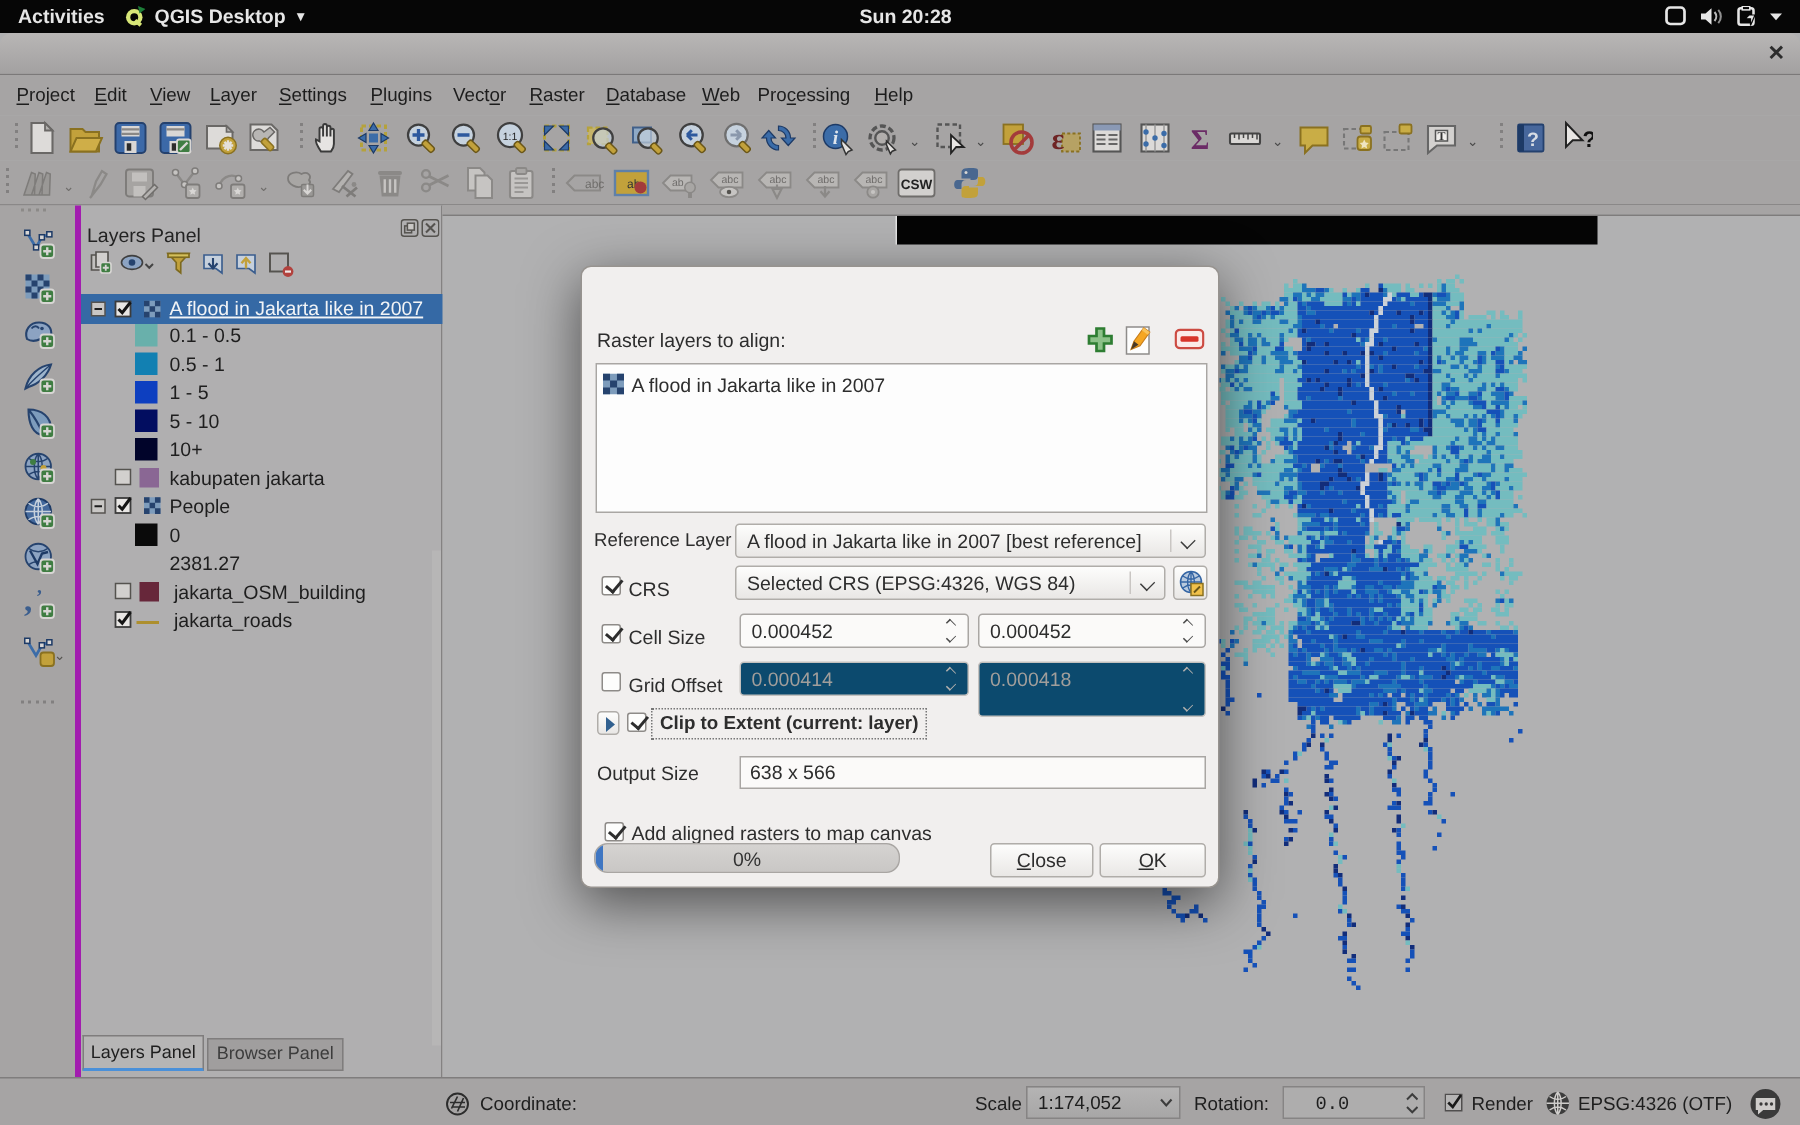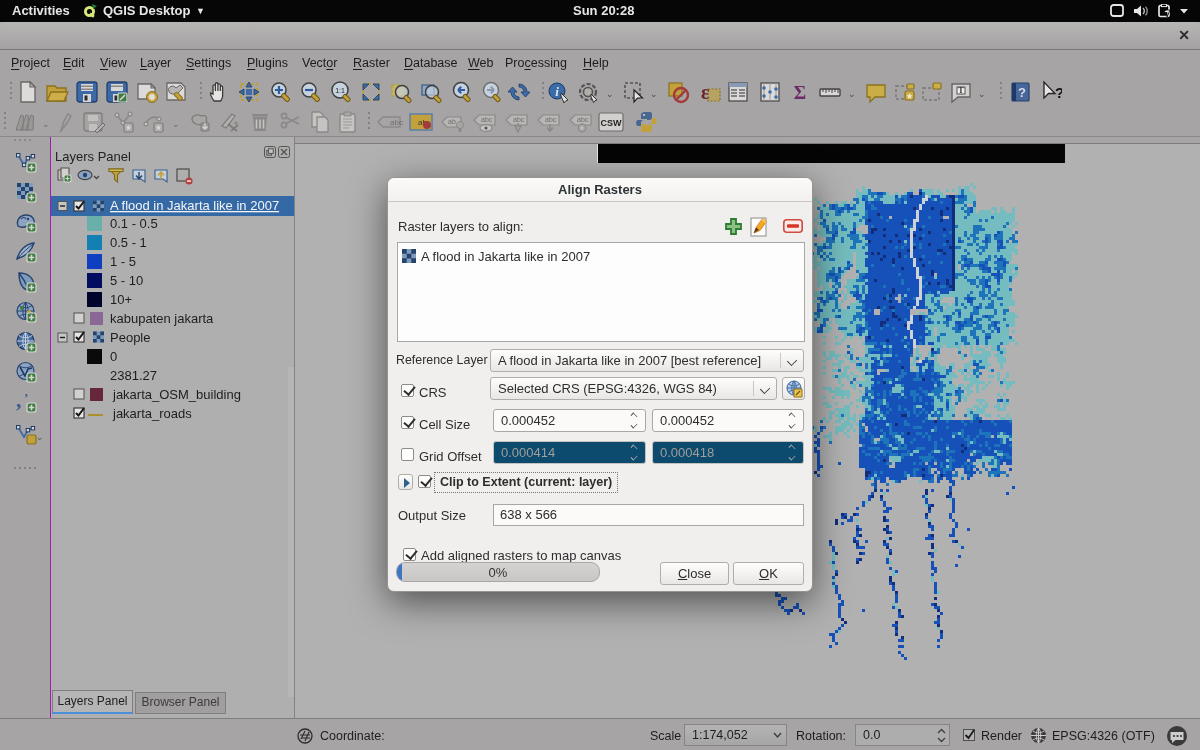--- a/index.html
+++ b/index.html
@@ -28,21 +28,21 @@
 .hdl{position:absolute;width:2px;top:5px;height:20px;
   background-image:repeating-linear-gradient(#828080 0 2px,transparent 2px 5px);}
 .ic{position:absolute;width:24px;height:24px;top:3px;}
 .ic svg{position:absolute;left:0;top:0;}
 .dd{position:absolute;top:12px;font-size:9px;color:#4a4a4a;}
 
 #leftbar{left:0;top:137px;width:50px;height:581px;background:#a6a4a4;}
 #leftbar .ic{left:14px;}
 
 #panel{left:50px;top:137px;width:245px;height:581px;background:#b0afb0;
-  border-left:1px solid #a21caf;border-right:1px solid #848282;box-sizing:border-box;
+  border-left:4px solid #a21caf;border-right:1px solid #848282;box-sizing:border-box;
   font-size:13px;color:#1e1e1e;}
 
 #canvas{left:295px;top:137px;width:905px;height:581px;background:#b1b1b2;}
 
 #statusbar{left:0;top:718px;width:1200px;height:32px;background:#a6a4a4;
   border-top:1px solid #7f7d7d;box-sizing:border-box;font-size:12.5px;color:#1e1e1e;}
 
 .combo,.btn{background:linear-gradient(#fdfdfc,#e9e7e5);border:1px solid #b0ada9;
   border-radius:3px;box-sizing:border-box;color:#2d2d2d;}
 .combo span{position:absolute;left:7px;top:3px;white-space:nowrap;}
@@ -3241,21 +3241,21 @@
  <div class="abs" style="left:320px;top:10px;">Coordinate:</div>
  <div class="abs" style="left:650px;top:10px;">Scale</div>
  <div class="abs" style="left:684px;top:5px;width:103px;height:22px;background:linear-gradient(#b5b4b4,#a7a6a6);border:1px solid #868484;box-sizing:border-box;line-height:20px;">
    <span style="margin-left:7px;">1:174,052</span>
    <svg class="abs" style="right:4px;top:7px;" width="9" height="7">
         <path d="M1 1 L4.5 5 L8 1" fill="none" stroke="#3c3c3c" stroke-width="1.4"></path>
       </svg>
  </div>
  <div class="abs" style="left:796px;top:10px;">Rotation:</div>
  <div class="abs" style="left:855px;top:5px;width:95px;height:22px;background:#aeadad;border:1px solid #868484;box-sizing:border-box;line-height:20px;">
-   <span style="margin-left:7px;">0.0</span>
+   <span style="margin-left:21px;font-family:Liberation Mono, monospace;">0.0</span>
    <svg class="abs" style="right:3px;top:3px;" width="9" height="15">
         <path d="M1 5 L4.5 1.5 L8 5" fill="none" stroke="#3c3c3c" stroke-width="1.3"></path>
         <path d="M1 10 L4.5 13.5 L8 10" fill="none" stroke="#3c3c3c" stroke-width="1.3"></path>
       </svg>
  </div>
  <svg class="abs" style="left:963px;top:10px;" width="13" height="13">
       <rect x="0.5" y="0.5" width="11" height="11" fill="#b6b5b5" stroke="#504e4e"></rect>
       <path d="M2.5 6 l3 3 L11 1" fill="none" stroke="#1a1a1a" stroke-width="1.8"></path>
     </svg>
  <div class="abs" style="left:981px;top:10px;">Render</div>
@@ -3266,21 +3266,20 @@
  <div class="abs" style="left:1052px;top:10px;">EPSG:4326 (OTF)</div>
  <svg class="abs" style="left:1166px;top:6px;" width="22" height="22" viewBox="0 0 22 22">
       <circle cx="11" cy="11" r="10" fill="#3a3a3a"></circle>
       <path d="M4.5 7 h13 v8 h-8 l-3.5 3 v-3 h-1.5 z" fill="#cfcdcb"></path>
       <circle cx="8" cy="11" r="1.1" fill="#3a3a3a"></circle>
       <circle cx="11.5" cy="11" r="1.1" fill="#3a3a3a"></circle>
       <circle cx="15" cy="11" r="1.1" fill="#3a3a3a"></circle>
     </svg>
 </div>
 <div class="abs" id="dialog">
- <div class="abs" style="left:0;top:0;width:424px;height:23px;background:linear-gradient(#fbfaf9,#f3f1f0);border-bottom:1px solid #c9c6c3;border-radius:7px 7px 0 0;text-align:center;font-weight:bold;line-height:23px;color:#2e3436;">Align Rasters</div>
  <div class="abs" style="left:10px;top:41px;">Raster layers to align:</div>
  <svg class="abs" style="left:336px;top:39px;" width="19" height="19" viewBox="0 0 19 19">
       <path d="M7 2 h5 v5 h5 v5 h-5 v5 h-5 v-5 h-5 v-5 h5 z" fill="#8cc188" stroke="#2e7d32" stroke-width="1.8"></path>
     </svg>
  <svg class="abs" style="left:362px;top:38px;" width="19" height="21" viewBox="0 0 19 21">
       <rect x="1" y="2" width="15" height="18" fill="#fdfdfd" stroke="#8e8c8a" stroke-width="1"></rect>
       <path d="M4 17 L6 11.5 L12.5 2.5 L16.5 5.5 L10 14.5 Z" fill="#f5a623" stroke="#c87d1a" stroke-width="0.8"></path>
       <path d="M4 17 L6 11.5 L9 13.8 Z" fill="#4a3a28"></path>
       <path d="M12.5 2.5 L16.5 5.5 L15.2 7.2 L11.2 4.2 Z" fill="#f8c35c"></path>
     </svg>
@@ -3320,21 +3319,21 @@
       <span>0.000452</span>
     </div>
  <div class="spin abs" style="left:264px;top:231px;width:152px;height:23px;">
       <span>0.000452</span>
     </div>
  <div class="cb abs empty" style="left:13px;top:270px;"></div>
  <div class="abs" style="left:31px;top:271px;">Grid Offset</div>
  <div class="spin dis abs" style="left:105px;top:263px;width:153px;height:23px;">
       <span>0.000414</span>
     </div>
- <div class="spin dis abs" style="left:264px;top:263px;width:152px;height:23px;">
+ <div class="spin dis abs" style="left:264px;top:263px;width:152px;height:37px;">
       <span>0.000418</span>
     </div>
  <div class="btn abs" style="left:10px;top:296px;width:15px;height:16px;">
       <svg class="abs" style="left:4px;top:3px;" width="8" height="10">
         <path d="M1 0 L7 5 L1 10 Z" fill="#31608f"></path>
       </svg>
     </div>
  <div class="cb abs" style="left:30px;top:297px;"></div>
  <div class="abs" style="left:46px;top:294px;height:19px;border:1px dotted #777;white-space:nowrap;"><span style="margin:0 5px;font-weight:bold;line-height:18px;font-size:12.5px;">Clip to Extent (current: layer)</span></div>
  <div class="abs" style="left:10px;top:330px;">Output Size</div>

